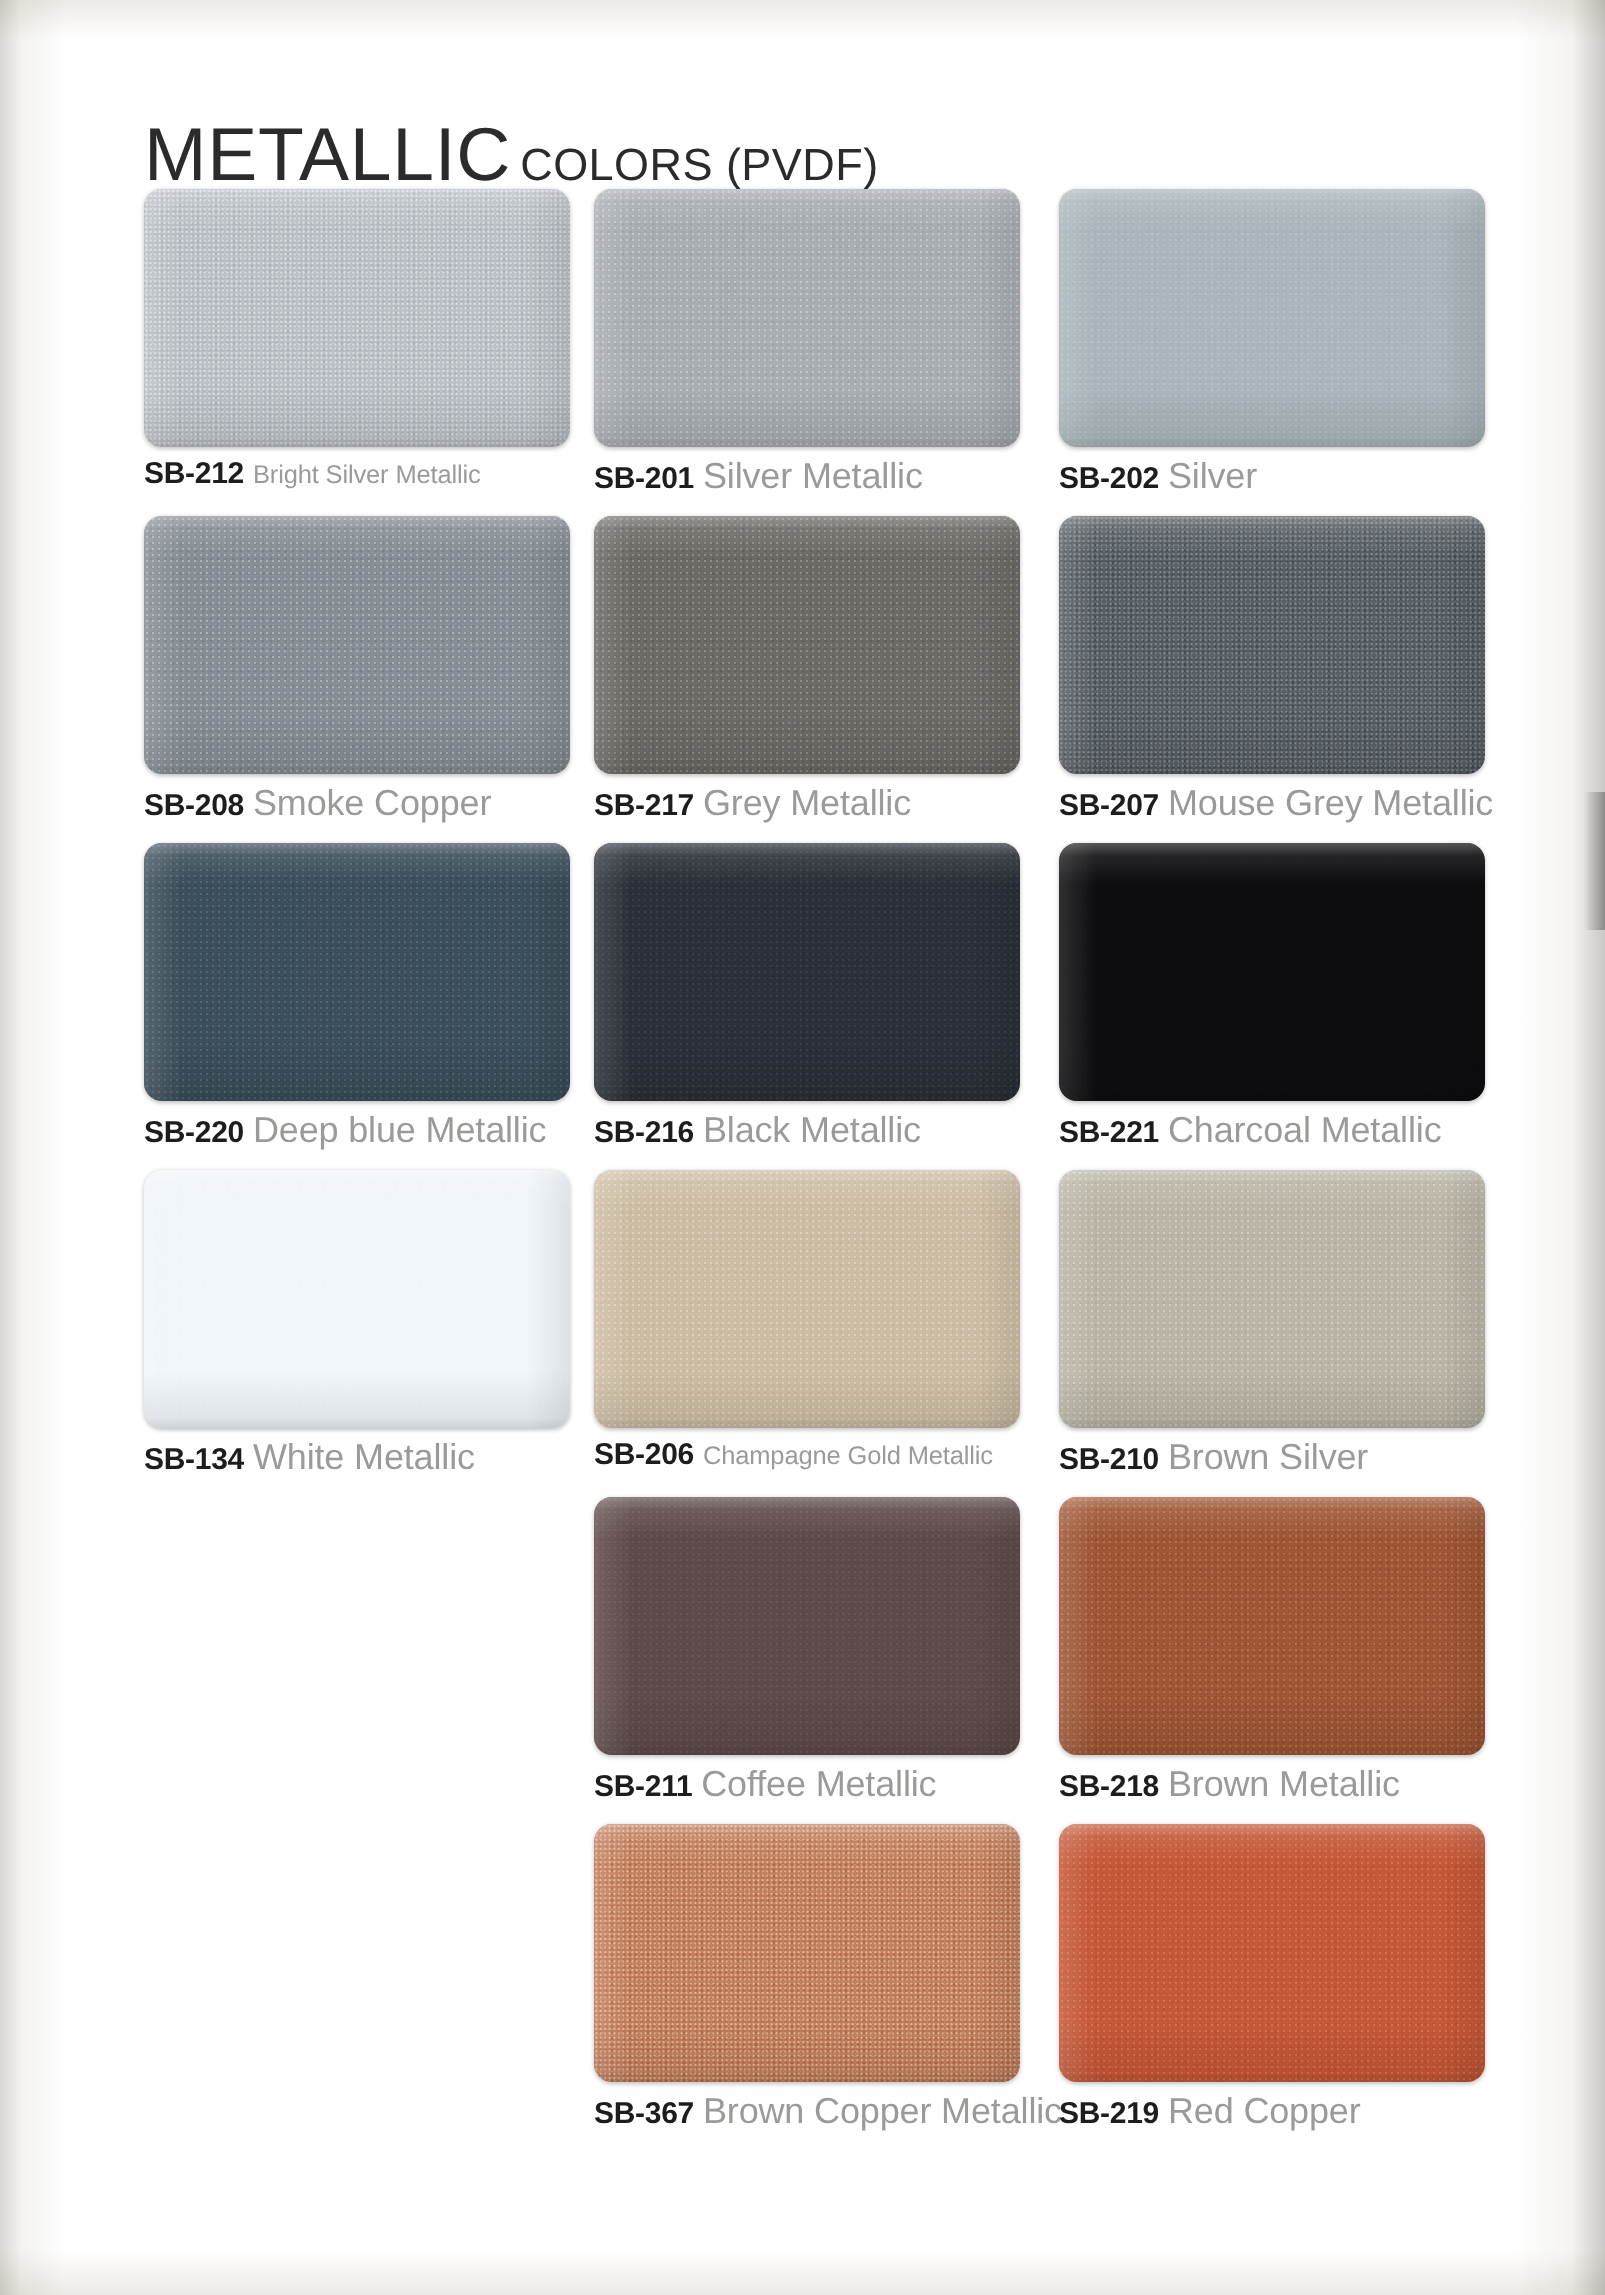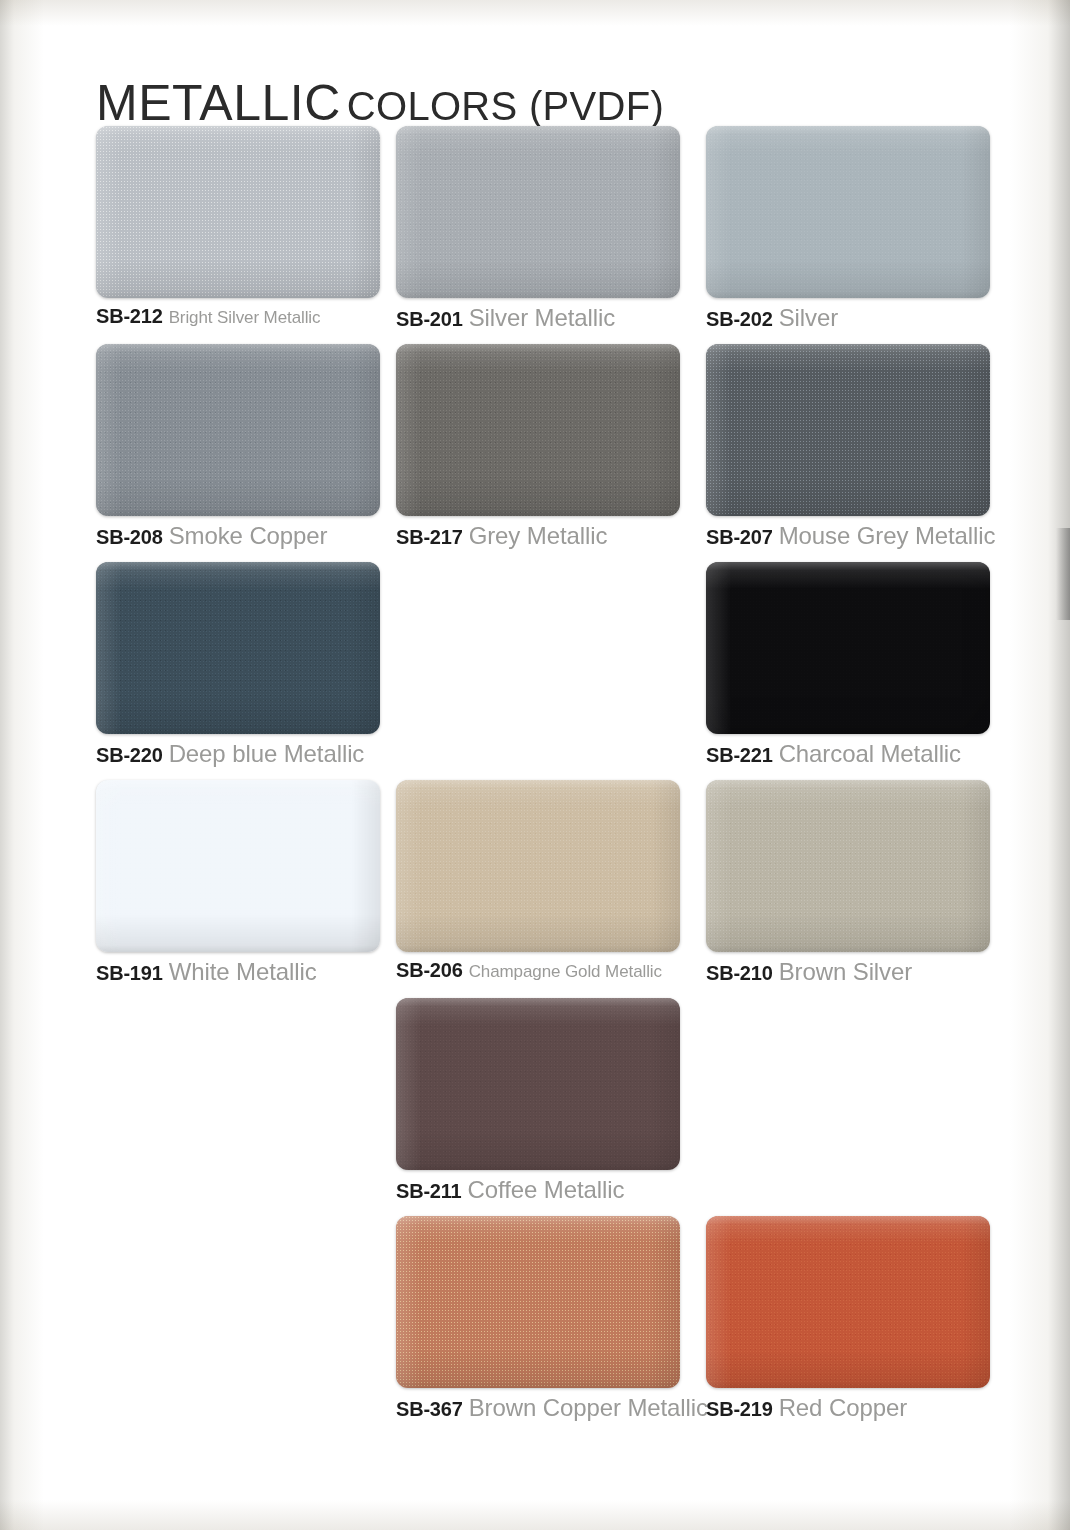--- a/index.html
+++ b/index.html
@@ -57,21 +57,21 @@
     top: 74px;
     white-space: nowrap;
     color: #2b2b2b;
   }
   #title .t-main {
     font-size: 50px;
     font-weight: 400;
     letter-spacing: 0.5px;
   }
   #title .t-sub {
-    font-size: 40px;
+    font-size: 30px;
     font-weight: 400;
     letter-spacing: 0.3px;
     margin-left: 6px;
   }
 
   
   #grid {
     position: absolute;
     left: 0;
     top: 126px;
@@ -195,44 +195,52 @@
         <div class="cell col2">
           <div class="swatch grainy" style="background: rgb(85, 91, 96);"></div>
           <div class="caption"><span class="code">SB-207</span><span class="cname">Mouse Grey Metallic</span></div>
         </div>
       </div>
       <div class="row">
         <div class="cell col0">
           <div class="swatch" style="background: rgb(60, 78, 90);"></div>
           <div class="caption"><span class="code">SB-220</span><span class="cname">Deep blue Metallic</span></div>
         </div>
+        <div class="cell col1">
+          <div class="swatch" style="background: rgb(43, 48, 56);"></div>
+          <div class="caption"><span class="code">SB-216</span><span class="cname">Black Metallic</span></div>
+        </div>
         <div class="cell col2">
           <div class="swatch smooth" style="background: rgb(13, 13, 15);"></div>
           <div class="caption"><span class="code">SB-221</span><span class="cname">Charcoal Metallic</span></div>
         </div>
       </div>
       <div class="row">
         <div class="cell col0">
           <div class="swatch smooth" style="background: rgb(241, 246, 251);"></div>
-          <div class="caption"><span class="code">SB-191</span><span class="cname">White Metallic</span></div>
+          <div class="caption"><span class="code">SB-134</span><span class="cname">White Metallic</span></div>
         </div>
         <div class="cell col1">
           <div class="swatch" style="background: rgb(205, 189, 164);"></div>
           <div class="caption tight"><span class="code">SB-206</span><span class="cname">Champagne Gold Metallic</span></div>
         </div>
         <div class="cell col2">
           <div class="swatch" style="background: rgb(186, 181, 166);"></div>
           <div class="caption"><span class="code">SB-210</span><span class="cname">Brown Silver</span></div>
         </div>
       </div>
       <div class="row">
         <div class="cell col1">
           <div class="swatch smooth" style="background: rgb(94, 74, 74);"></div>
           <div class="caption"><span class="code">SB-211</span><span class="cname">Coffee Metallic</span></div>
         </div>
+        <div class="cell col2">
+          <div class="swatch" style="background: rgb(157, 86, 54);"></div>
+          <div class="caption"><span class="code">SB-218</span><span class="cname">Brown Metallic</span></div>
+        </div>
       </div>
       <div class="row">
         <div class="cell col1">
           <div class="swatch grainy" style="background: rgb(192, 122, 92);"></div>
           <div class="caption"><span class="code">SB-367</span><span class="cname">Brown Copper Metallic</span></div>
         </div>
         <div class="cell col2">
           <div class="swatch" style="background: rgb(196, 87, 56);"></div>
           <div class="caption"><span class="code">SB-219</span><span class="cname">Red Copper</span></div>
         </div>

